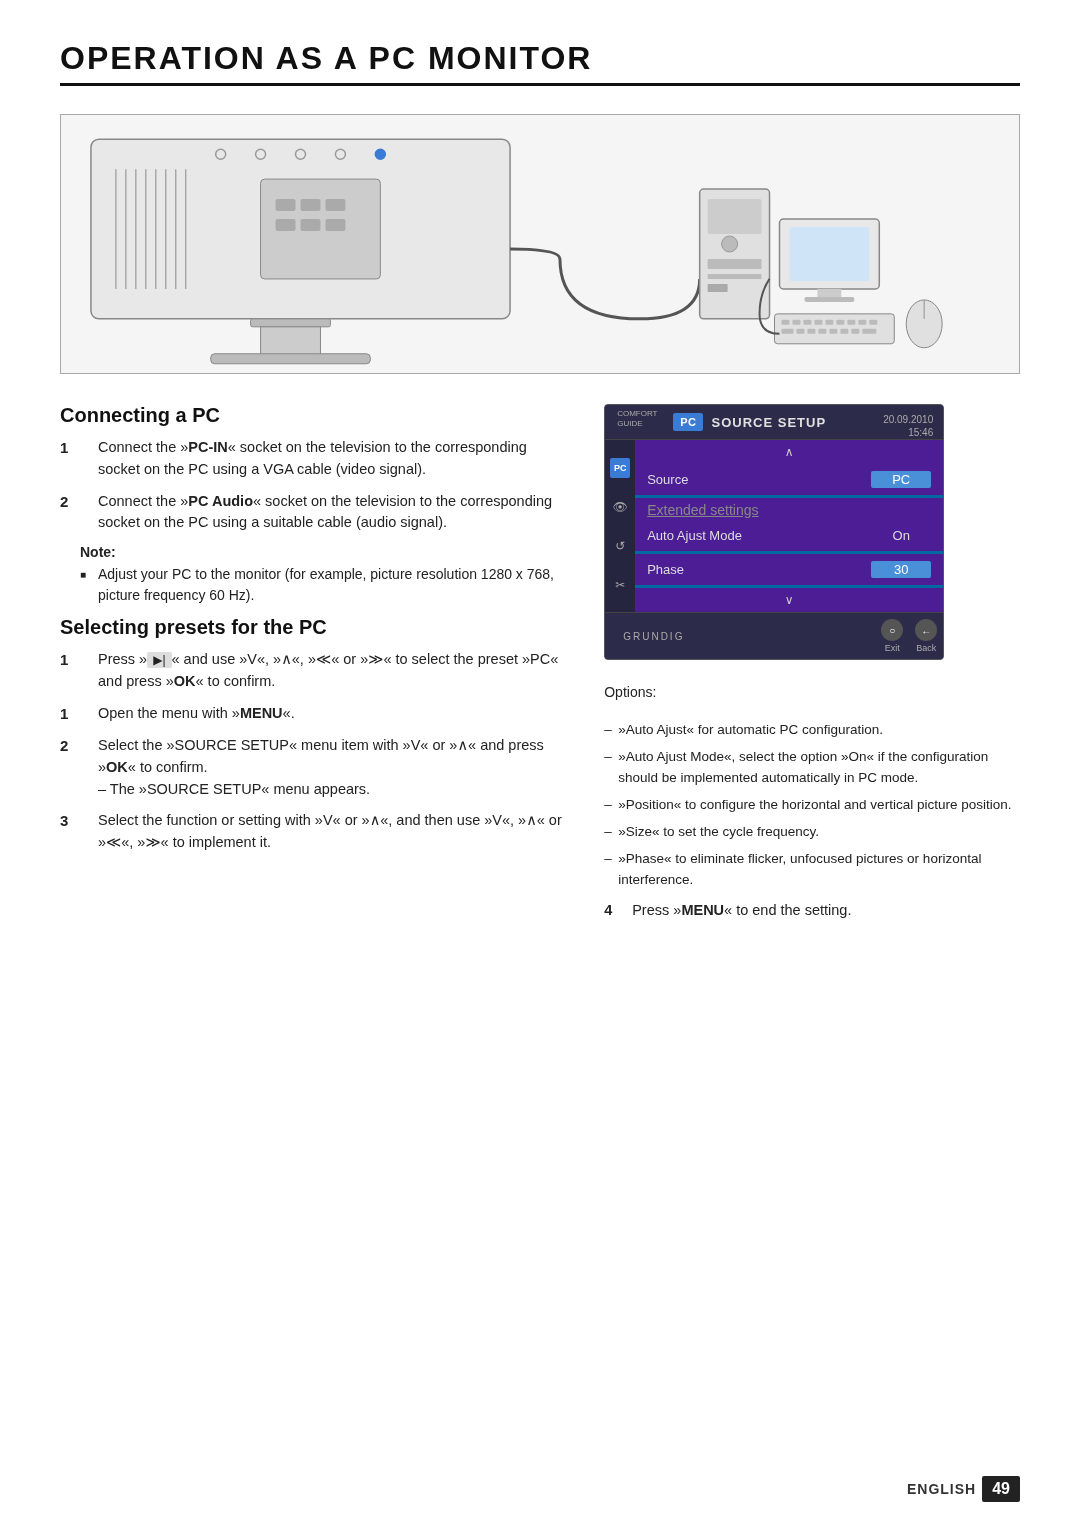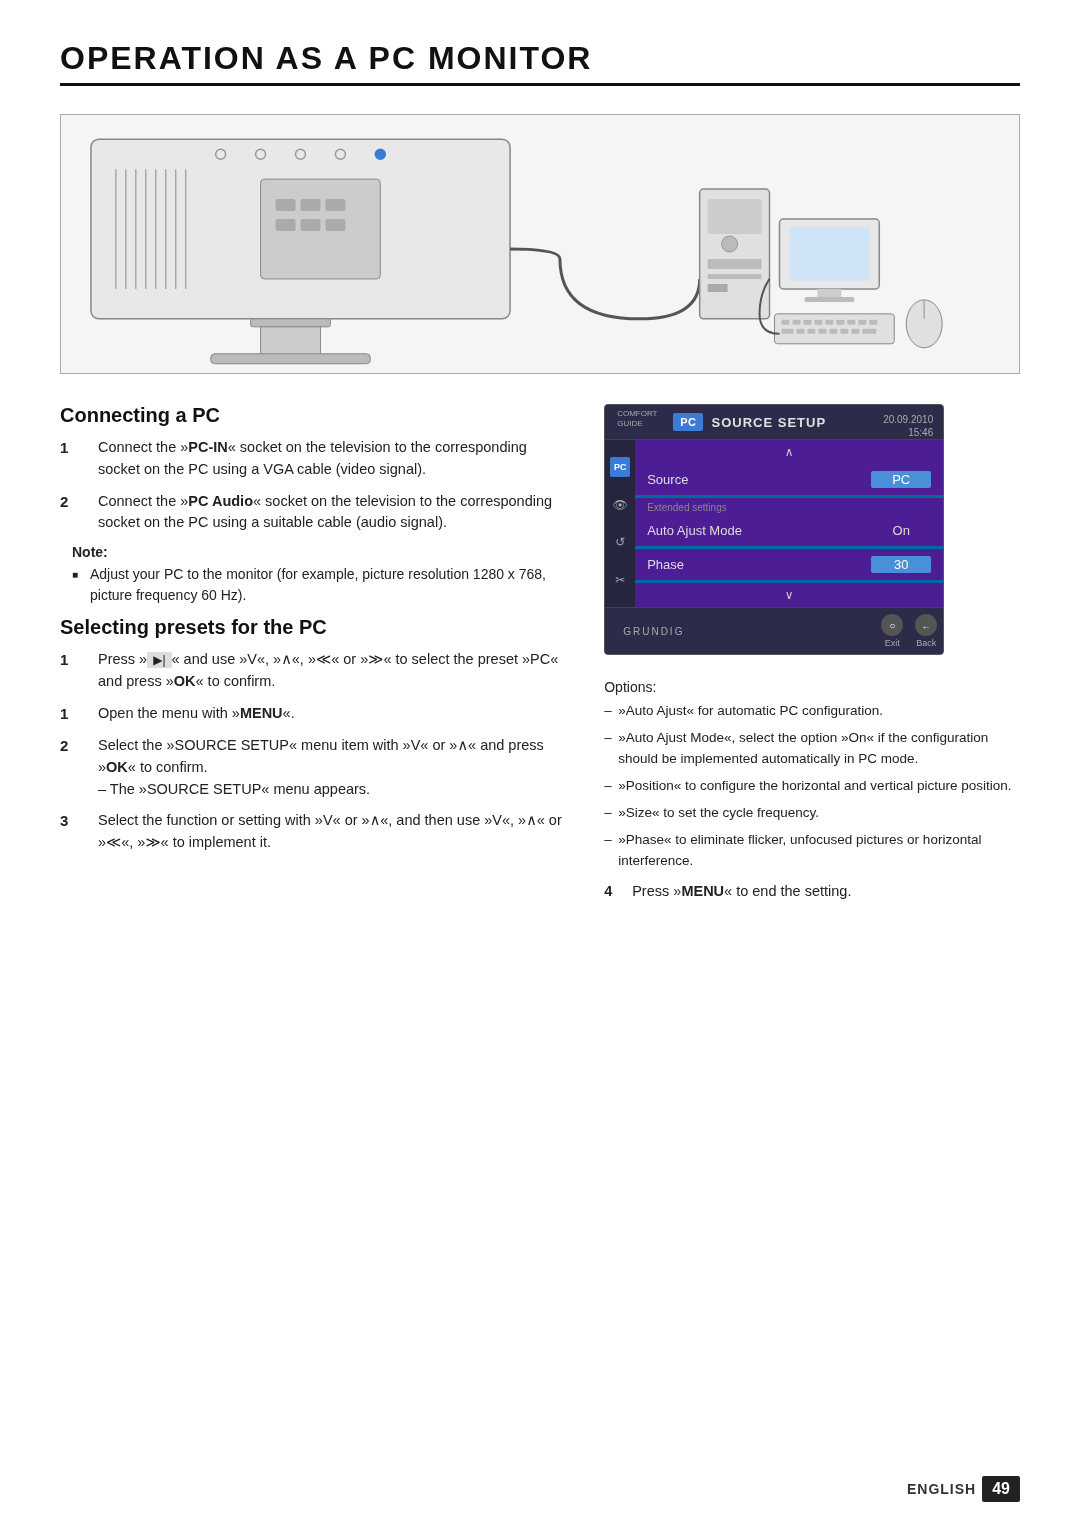--- a/index.html
+++ b/index.html
@@ -91,21 +91,21 @@
       content: counter(item);
       font-weight: 700;
       font-size: 15px;
       min-width: 18px;
     }
 
     .bold { font-weight: 700; }
 
     
     .note-box {
-      margin: 10px 0 10px 12px;
+      margin: 10px 0 10px 20px;
     }
     .note-label {
       font-weight: 900;
       font-size: 14px;
       margin-bottom: 4px;
     }
     .note-box ul {
       list-style: none;
       padding-left: 0;
     }
@@ -207,23 +207,24 @@
       text-align: center;
     }
     .osd-row-value.plain {
       background: transparent;
       color: #ddd;
     }
     .osd-row-value.highlighted-val {
       background: #4a90d9;
     }
     .osd-section-label {
-      font-size: 10px;
+      font-size: 14px;
       color: #888;
       padding: 4px 12px 2px 12px;
+      text-decoration: underline;
     }
     .osd-sidebar {
       position: absolute;
       left: 0;
       top: 0;
       bottom: 0;
       width: 30px;
       background: #252540;
       display: flex;
       flex-direction: column;
@@ -272,21 +273,21 @@
       color: #fff;
     }
 
     
     .options-section {
       margin-top: 6px;
     }
     .options-label {
       font-size: 14px;
       font-weight: 400;
-      margin-bottom: 6px;
+      margin-bottom: 20px;
     }
     .options-list {
       list-style: none;
       padding: 0;
     }
     .options-list li {
       font-size: 13.5px;
       line-height: 1.55;
       padding-left: 14px;
       position: relative;

